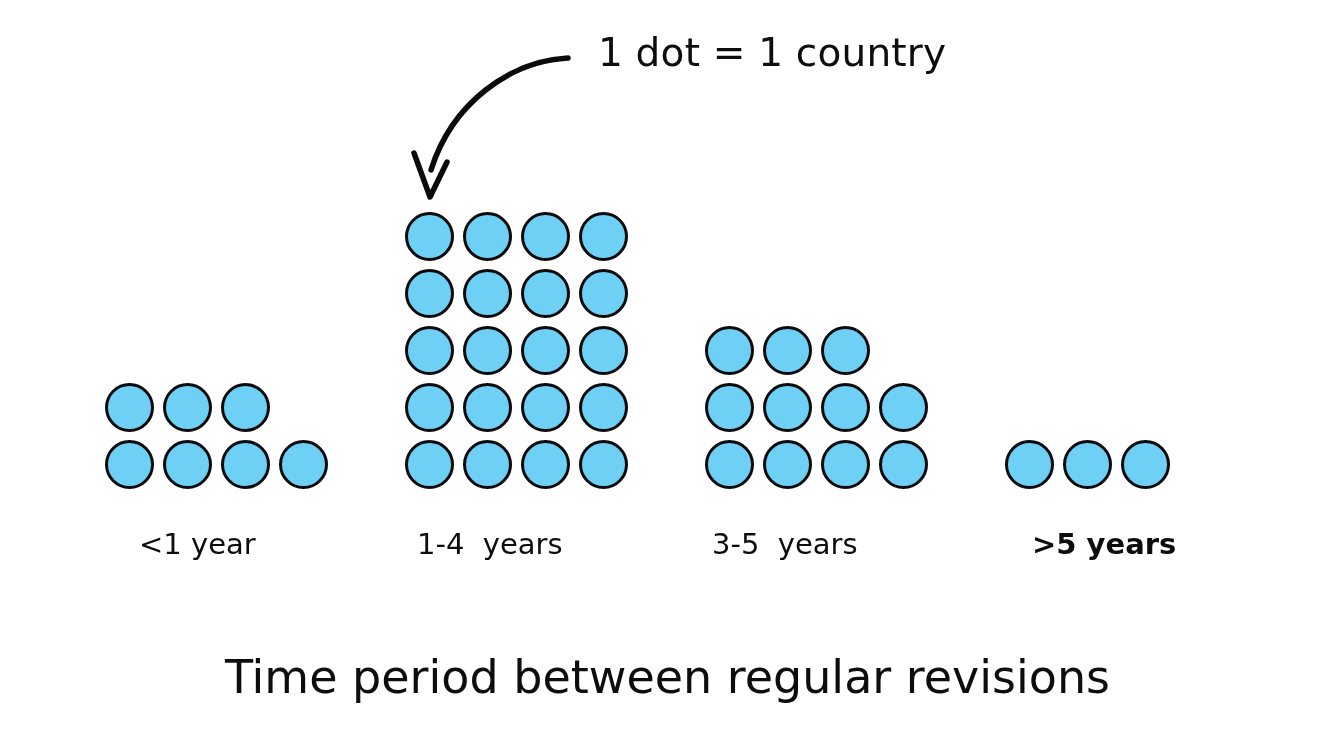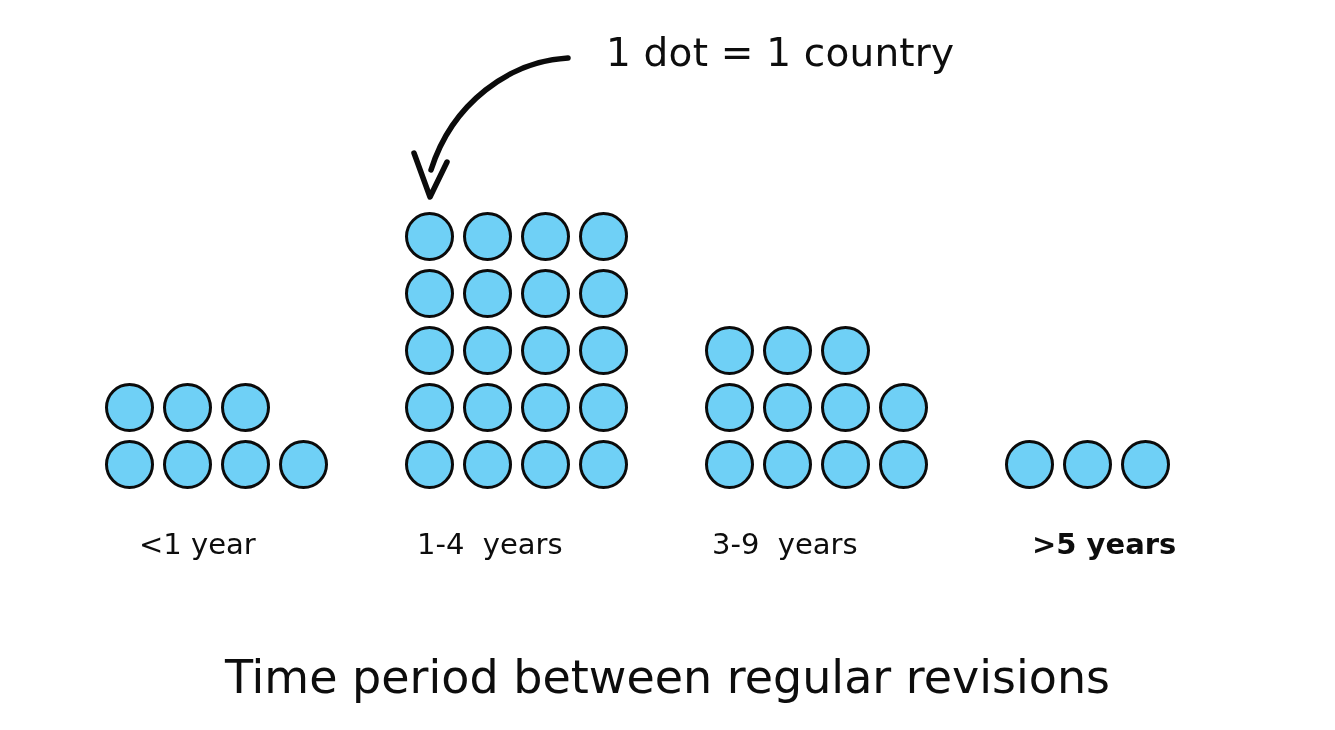--- a/index.html
+++ b/index.html
@@ -27,21 +27,20 @@
   
   #annotation-text {
     position: absolute;
     left: 598px;
     top: 30px;
     font-size: 39px;
     font-weight: 400;
     letter-spacing: 0.2px;
     white-space: nowrap;
     color: #0d0d0d;
-    margin-left: 8px;
   }
   #annotation-arrow {
     position: absolute;
     left: 400px;
     top: 45px;
     width: 200px;
     height: 165px;
     pointer-events: none;
   }
 
@@ -174,21 +173,21 @@
             <div class="dot" style="background: rgb(111, 208, 246); border-color: rgb(11, 11, 11);"></div>
             <div class="dot" style="background: rgb(111, 208, 246); border-color: rgb(11, 11, 11);"></div>
           </div>
           <div class="dot-row">
             <div class="dot" style="background: rgb(111, 208, 246); border-color: rgb(11, 11, 11);"></div>
             <div class="dot" style="background: rgb(111, 208, 246); border-color: rgb(11, 11, 11);"></div>
             <div class="dot" style="background: rgb(111, 208, 246); border-color: rgb(11, 11, 11);"></div>
           </div>
         </div>
       </div>
-      <div class="group-label" style="left: 712px;">3-9  years</div>
+      <div class="group-label" style="left: 712px;">3-5  years</div>
       <div class="dot-group" style="left: 1005px; bottom: 0px;">
         <div class="dot-rows" style="bottom: 233px;">
           <div class="dot-row">
             <div class="dot" style="background: rgb(111, 208, 246); border-color: rgb(11, 11, 11);"></div>
             <div class="dot" style="background: rgb(111, 208, 246); border-color: rgb(11, 11, 11);"></div>
             <div class="dot" style="background: rgb(111, 208, 246); border-color: rgb(11, 11, 11);"></div>
           </div>
         </div>
       </div>
       <div class="group-label" style="left: 1032px; font-weight: bold;">&gt;5 years</div>

